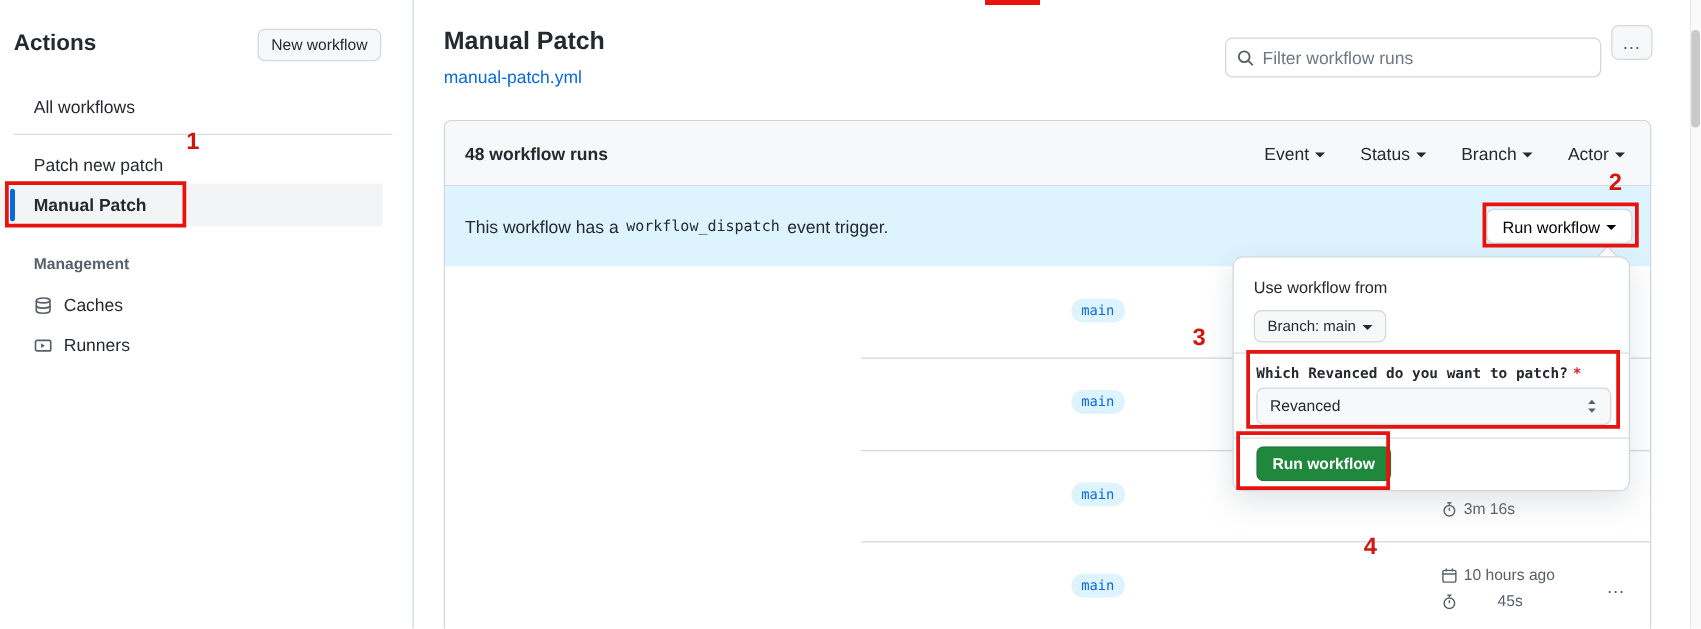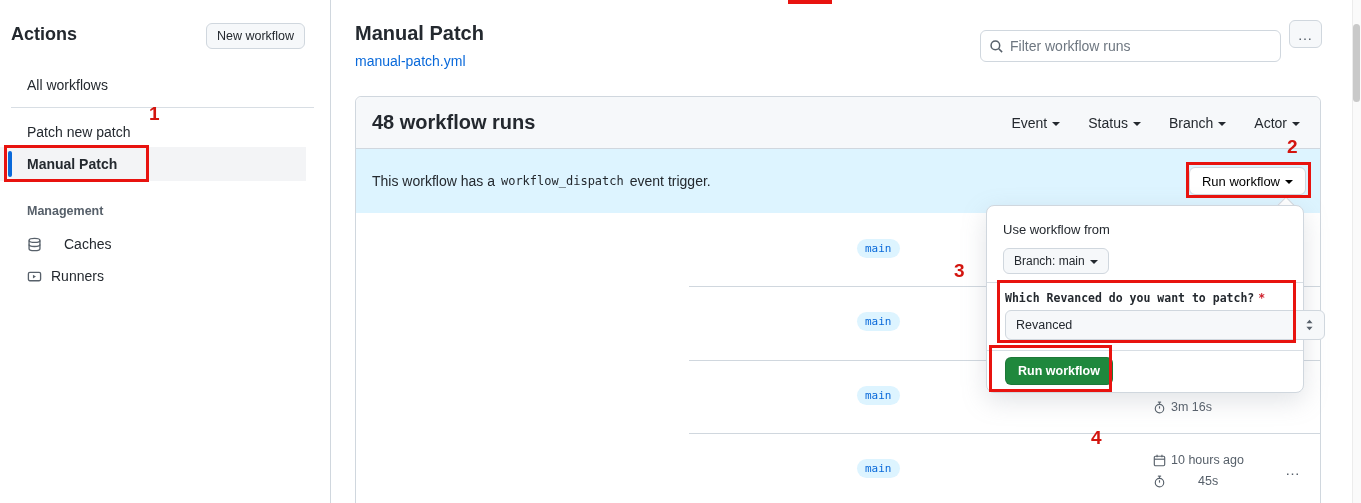--- a/index.html
+++ b/index.html
@@ -13,37 +13,37 @@
   .btn { display:flex; align-items:center; justify-content:center; background:#f6f8fa; border:1px solid #d0d7de; border-radius:6px; font-size:12.5px; color:#24292f; cursor:pointer; }
   .btn-new-workflow { left:206px; top:23px; width:99px; height:26px; }
   .side-item { font-size:14px; color:#24292f; cursor:pointer; white-space:nowrap; }
   .item-all { left:27px; top:77px; }
   .side-div { left:11px; top:107px; width:303px; border-top:1px solid #d8dee4; }
   .item-check { left:27px; top:124px; }
   .item-selected { left:0px; top:147px; width:306px; height:34px; background:#f3f4f6; display:flex; align-items:center; }
   .accent-bar { position:absolute; left:8px; top:4px; width:4px; height:26px; background:#0969da; border-radius:2px; }
   .item-selected .lbl { margin-left:27px; font-weight:bold; font-size:14px; }
   .mgmt-title { left:27px; top:204px; font-size:12.5px; color:#57606a; font-weight:bold; }
-  .item-caches { left:27px; top:236px; display:flex; align-items:center; gap:22px; }
+  .item-caches { left:27px; top:236px; display:flex; align-items:center; gap:9px; }
   .item-runners { left:27px; top:268px; display:flex; align-items:center; gap:9px; }
   .side-icon { display:inline-flex; color:#57606a; }
   .vsep { left:330px; top:0; height:503px; border-left:1px solid #d0d7de; }
 
   
   .main-title { left:355px; top:22px; font-size:20px; font-weight:bold; }
   .yml-link { left:355px; top:53px; font-size:14px; color:#0969da; cursor:pointer; text-decoration:none; }
   .search-box { left:980px; top:30px; width:301px; height:32px; border:1px solid #d0d7de; border-radius:6px; background:#fff; display:flex; align-items:center; padding:0 8px; gap:6px; }
   .search-box input { border:none; outline:none; flex:1; font-size:14px; color:#24292f; font-family:"Liberation Sans","DejaVu Sans",sans-serif; background:transparent; }
   .search-box input::placeholder { color:#6e7781; }
   .btn-more { left:1289px; top:20px; width:33px; height:28px; font-size:15px; letter-spacing:1px; color:#57606a; }
 
   
   .panel { left:355px; top:96px; width:966px; height:420px; border:1px solid #d0d7de; border-radius:6px; background:#fff; }
   .panel-head { position:absolute; left:0; top:0; right:0; height:52px; background:#f6f8fa; border-bottom:1px solid #d0d7de; border-radius:6px 6px 0 0; display:flex; align-items:center; }
-  .runs-count { margin-left:16px; font-size:20px; font-weight:bold; }
+  .runs-count { margin-left:16px; font-size:14px; font-weight:bold; }
   .filters { margin-left:auto; margin-right:20px; display:flex; gap:28px; }
   .filter { font-size:14px; color:#24292f; cursor:pointer; display:flex; align-items:center; }
   .caret { display:inline-block; width:0; height:0; border-left:4px solid transparent; border-right:4px solid transparent; border-top:4px solid currentColor; margin-left:5px; position:relative; top:1px; }
   .banner { position:absolute; left:0; top:52px; right:0; height:64px; background:#ddf4ff; display:flex; align-items:center; }
   .banner-text { margin-left:16px; font-size:14px; display:flex; align-items:center; }
   .banner-code { font-family:"DejaVu Sans Mono","Liberation Mono",monospace; font-size:12px; margin:0 6px; }
   .btn-run-banner { position:absolute; right:14px; top:18px; height:28px; padding:0 12px; background:#fff; border:1px solid #d0d7de; border-radius:6px; font-size:13px; display:flex; align-items:center; cursor:pointer; }
 
   .row { position:absolute; left:0; right:0; }
   .row1 { top:116px; height:73px; }
@@ -59,21 +59,21 @@
   .row-kebab { position:absolute; left:922px; top:24px; width:30px; height:24px; color:#57606a; font-size:15px; letter-spacing:1px; display:flex; align-items:center; justify-content:center; cursor:pointer; }
 
   
   .popup-caret { left:1280px; top:199px; width:12px; height:12px; background:#fff; border-left:1px solid #d0d7de; border-top:1px solid #d0d7de; transform:rotate(45deg); z-index:5; }
   .popup { left:986px; top:205px; width:318px; height:188px; background:#fff; border:1px solid #d0d7de; border-radius:8px; box-shadow:0 8px 24px rgba(140,149,159,0.25); z-index:6; }
   .popup-heading { position:absolute; left:16px; top:16px; font-size:13px; color:#24292f; }
   .btn-branch { position:absolute; left:16px; top:42px; height:26px; padding:0 10px; font-size:12px; }
   .popup-div1 { position:absolute; left:0; right:0; top:76px; border-top:1px solid #d8dee4; }
   .input-label { position:absolute; left:18px; top:85px; font-family:"DejaVu Sans Mono","Liberation Mono",monospace; font-size:11.5px; font-weight:bold; white-space:nowrap; }
   .req { color:#cf222e; margin-left:4px; }
-  .select { position:absolute; left:18px; top:104px; width:320px; height:30px; background:#f6f8fa; border:1px solid #d0d7de; border-radius:6px; display:flex; align-items:center; padding:0 10px; font-size:12.5px; cursor:pointer; }
+  .select { position:absolute; left:18px; top:104px; width:284px; height:30px; background:#f6f8fa; border:1px solid #d0d7de; border-radius:6px; display:flex; align-items:center; padding:0 10px; font-size:12.5px; cursor:pointer; }
   .select .updown { margin-left:auto; display:inline-flex; }
   .popup-div2 { position:absolute; left:0; right:0; top:144px; border-top:1px solid #d8dee4; }
   .btn-green { position:absolute; left:18px; top:151px; height:28px; padding:0 12px; background:#1f883d; border:1px solid rgba(27,31,36,0.15); border-radius:6px; color:#fff; font-size:12.5px; font-weight:bold; display:flex; align-items:center; cursor:pointer; }
 
   
   .ann-box { border:3px solid #e8130f; z-index:9; pointer-events:none; }
   .ann-box1 { left:4px; top:145px; width:145px; height:37px; }
   .ann-box2 { left:1186px; top:162px; width:125px; height:36px; }
   .ann-box3 { left:997px; top:280px; width:299px; height:63px; }
   .ann-box4 { left:989px; top:345px; width:123px; height:47px; }

